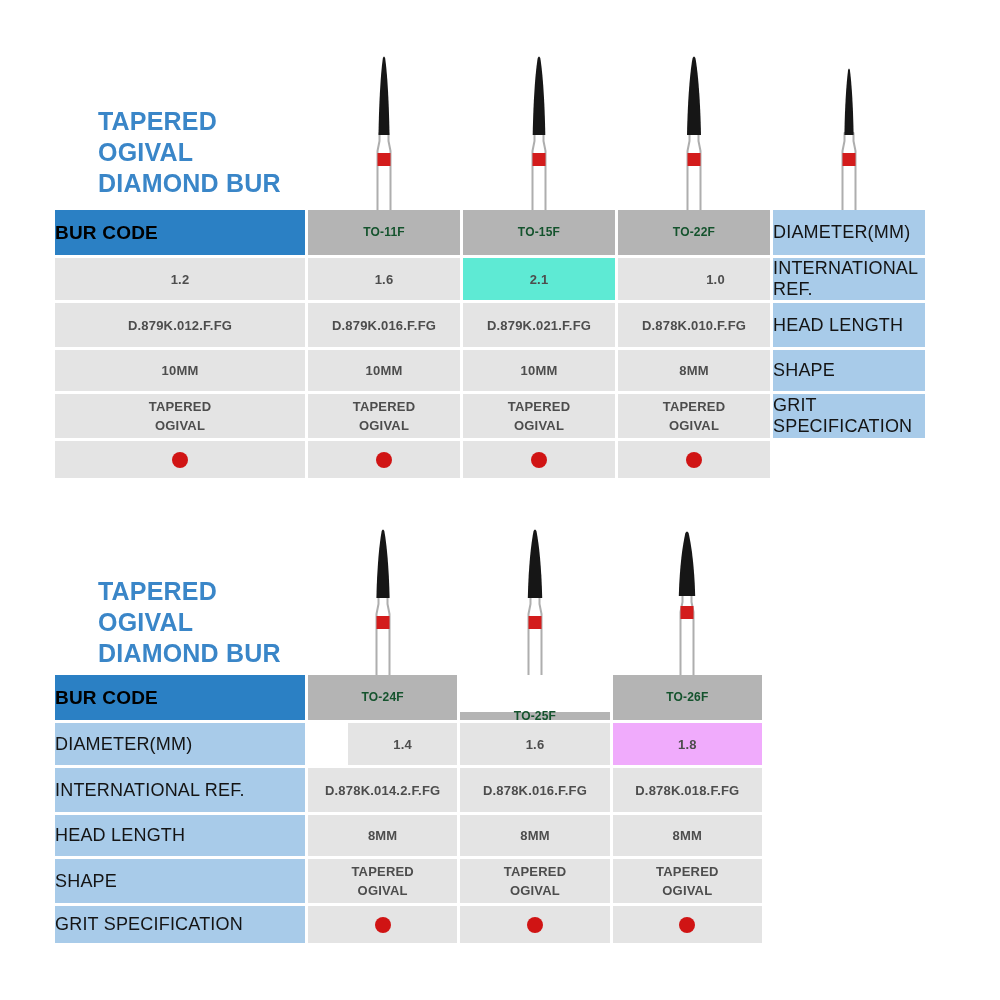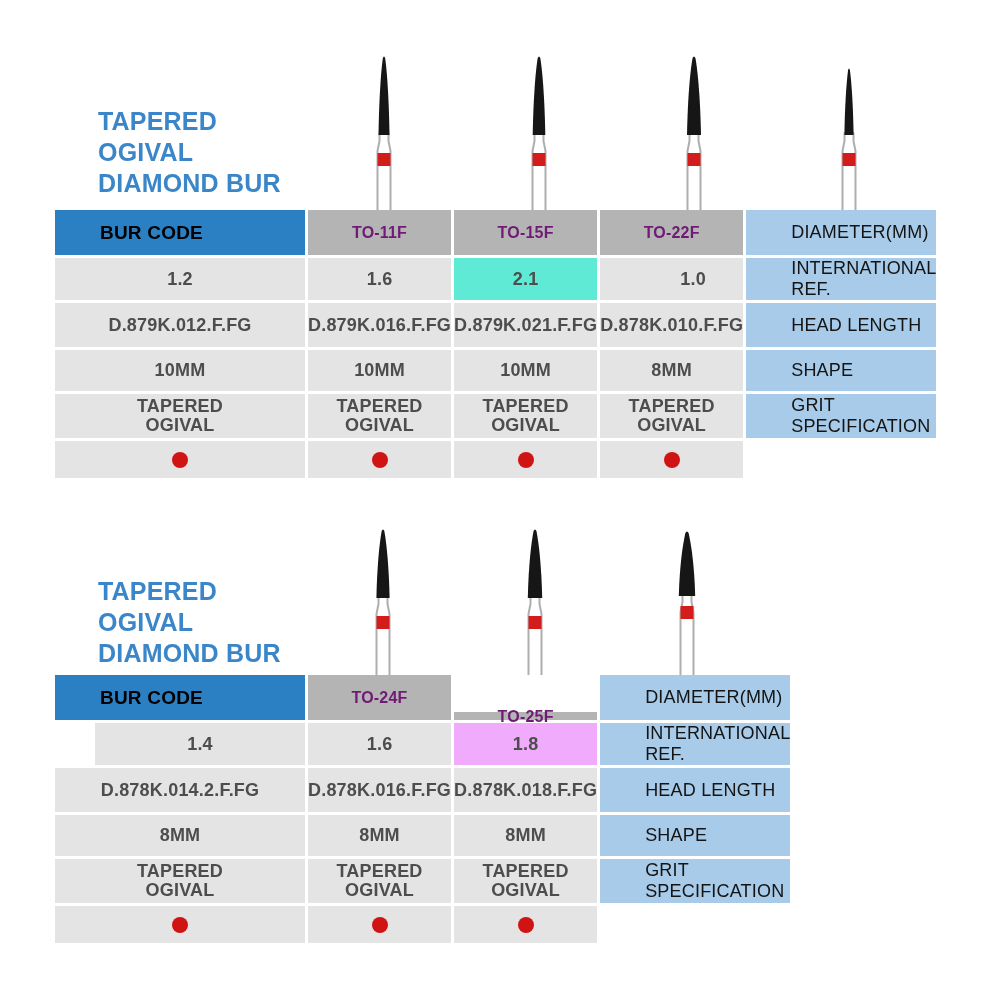--- a/index.html
+++ b/index.html
@@ -25,32 +25,32 @@
     display:grid;
     grid-template-rows:45px 42px 44px 41px 44px 37px;
     gap:3px;
     background:#ffffff;
   }
   .sec1 .spec-table{top:210px;width:870px;grid-template-columns:250px repeat(4,1fr);}
   .sec2 .spec-table{top:210px;width:707px;grid-template-columns:250px repeat(3,1fr);}
 
   .cell{display:flex;align-items:center;}
   .lbl{
-    background:#a8cbe9;padding-left:45px;
+    background:#a8cbe9;
     font-size:18px;color:#141414;letter-spacing:.2px;
   }
   .lbl-head{
     background:#2b80c4;font-weight:bold;font-size:19px;color:#000000;
   }
   .val{
     background:#e4e4e4;justify-content:center;text-align:center;
-    font-weight:bold;font-size:18px;color:#4d4d4d;letter-spacing:.2px;
+    font-weight:bold;font-size:13px;color:#4d4d4d;letter-spacing:.2px;
     white-space:pre-line;line-height:19px;
   }
-  .val-head{background:#b4b4b4;font-size:16px;color:#701a75;}
+  .val-head{background:#b4b4b4;font-size:12px;color:#14532d;}
 
   .dot{width:16px;height:16px;border-radius:50%;display:inline-block;}
 
   .bur{position:absolute;width:44px;}
   .bur svg{display:block;}
 </style>
 </head>
 <body>
 
 <div class="section sec1">
@@ -161,20 +161,21 @@
         <rect x="15.5" y="79" width="13" height="13" fill="#d31c1c"></rect>
         <path d="M 13.8 69 C 14.620000000000001 39.3 17.490000000000002 19 20.36 6 Q 22 3 23.64 6 C 26.509999999999998 19 29.38 39.3 30.2 69 Z" fill="#161616"></path>
       </svg>
     </div>
 
   <div class="spec-table">
 
     <div class="cell lbl lbl-head" style="background: rgb(43, 128, 196);">BUR CODE</div>
     <div class="cell val val-head" style="background: rgb(180, 180, 180);">TO-24F</div>
     <div class="cell val val-head" style="background: rgb(180, 180, 180); margin-top: 37px;">TO-25F</div>
+    <div class="cell val val-head" style="background: rgb(180, 180, 180);">TO-26F</div>
 
     <div class="cell lbl" style="background: rgb(168, 203, 233);">DIAMETER(MM)</div>
     <div class="cell val" style="background: rgb(228, 228, 228); margin-left: 40px;">1.4</div>
     <div class="cell val" style="background: rgb(228, 228, 228);">1.6</div>
     <div class="cell val" style="background: #f0abfc;">1.8</div>
 
     <div class="cell lbl" style="background: rgb(168, 203, 233);">INTERNATIONAL REF.</div>
     <div class="cell val" style="background: rgb(228, 228, 228);">D.878K.014.2.F.FG</div>
     <div class="cell val" style="background: rgb(228, 228, 228);">D.878K.016.F.FG</div>
     <div class="cell val" style="background: rgb(228, 228, 228);">D.878K.018.F.FG</div>

